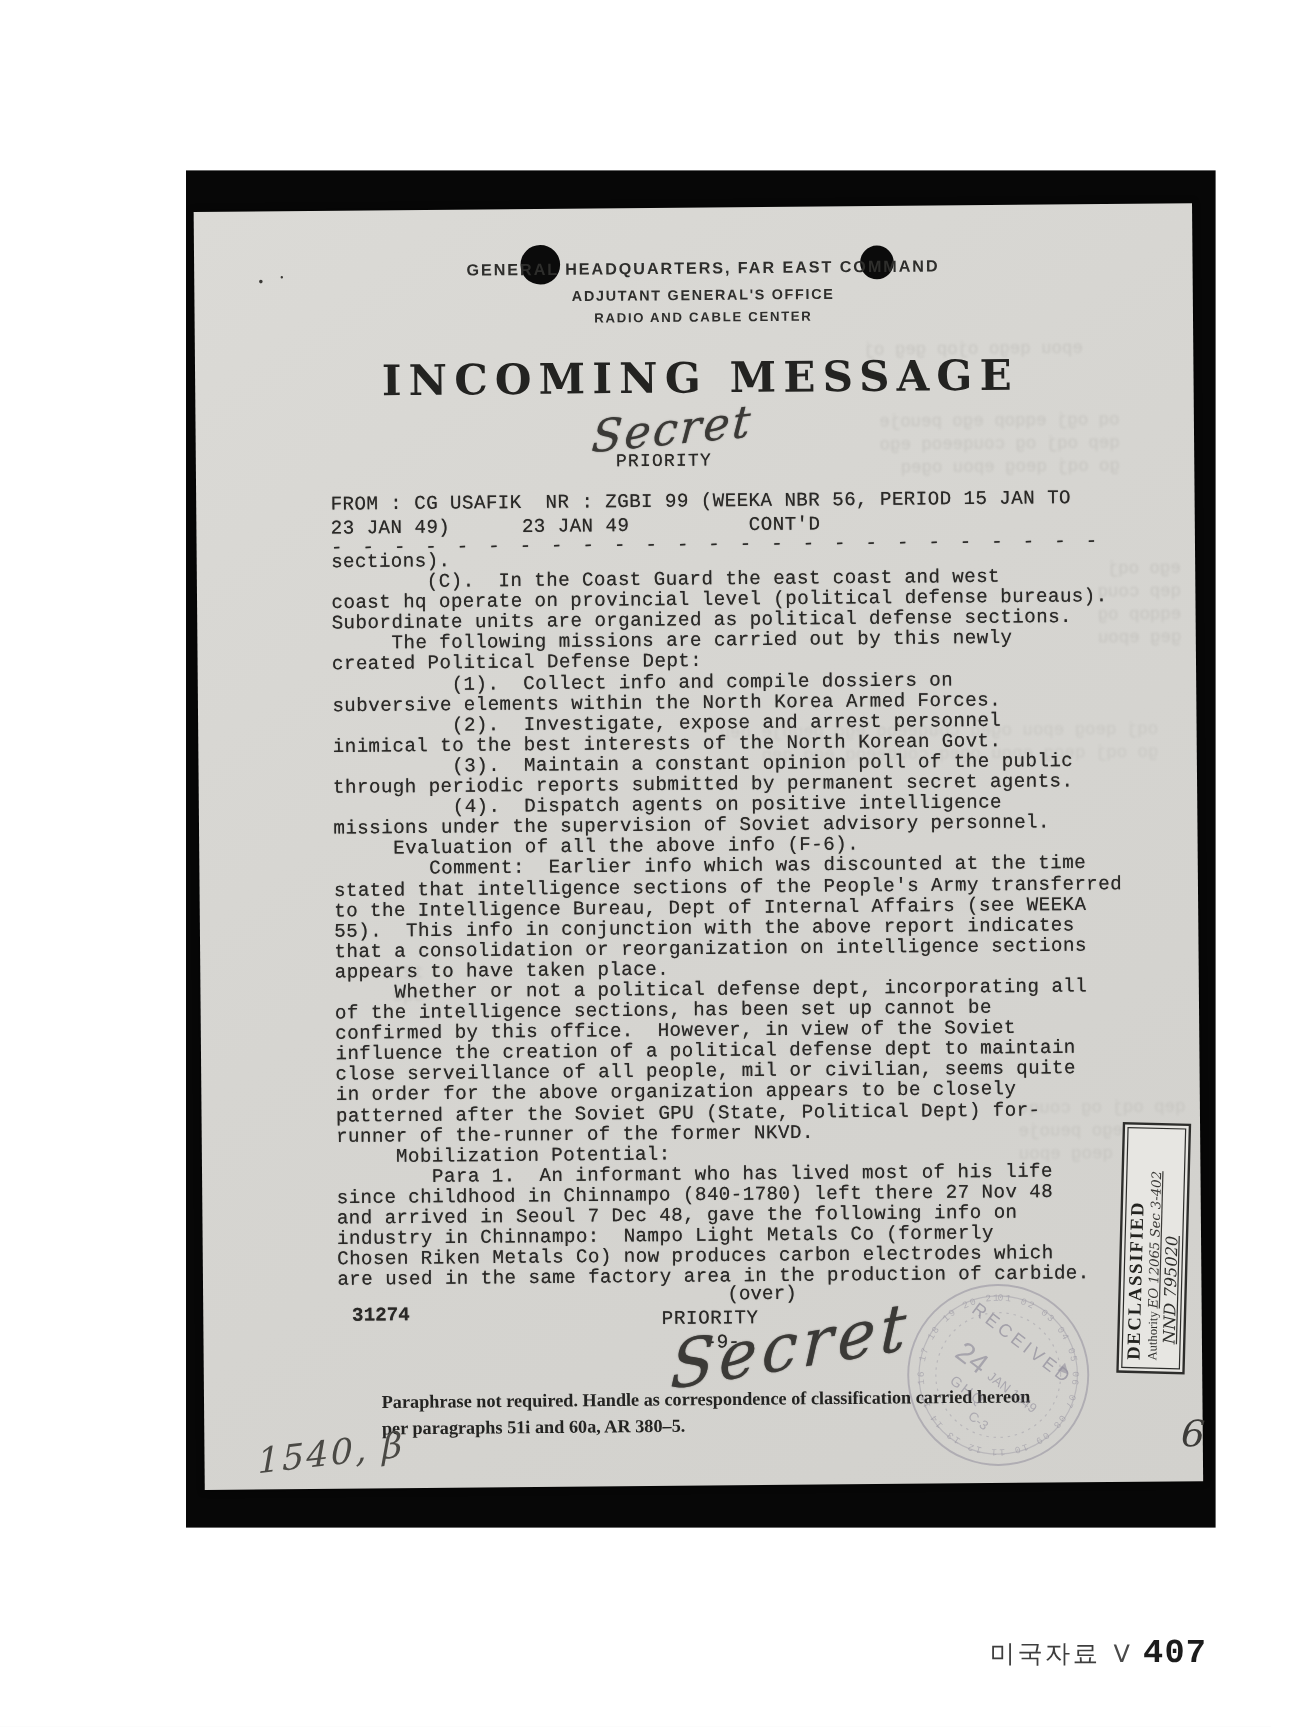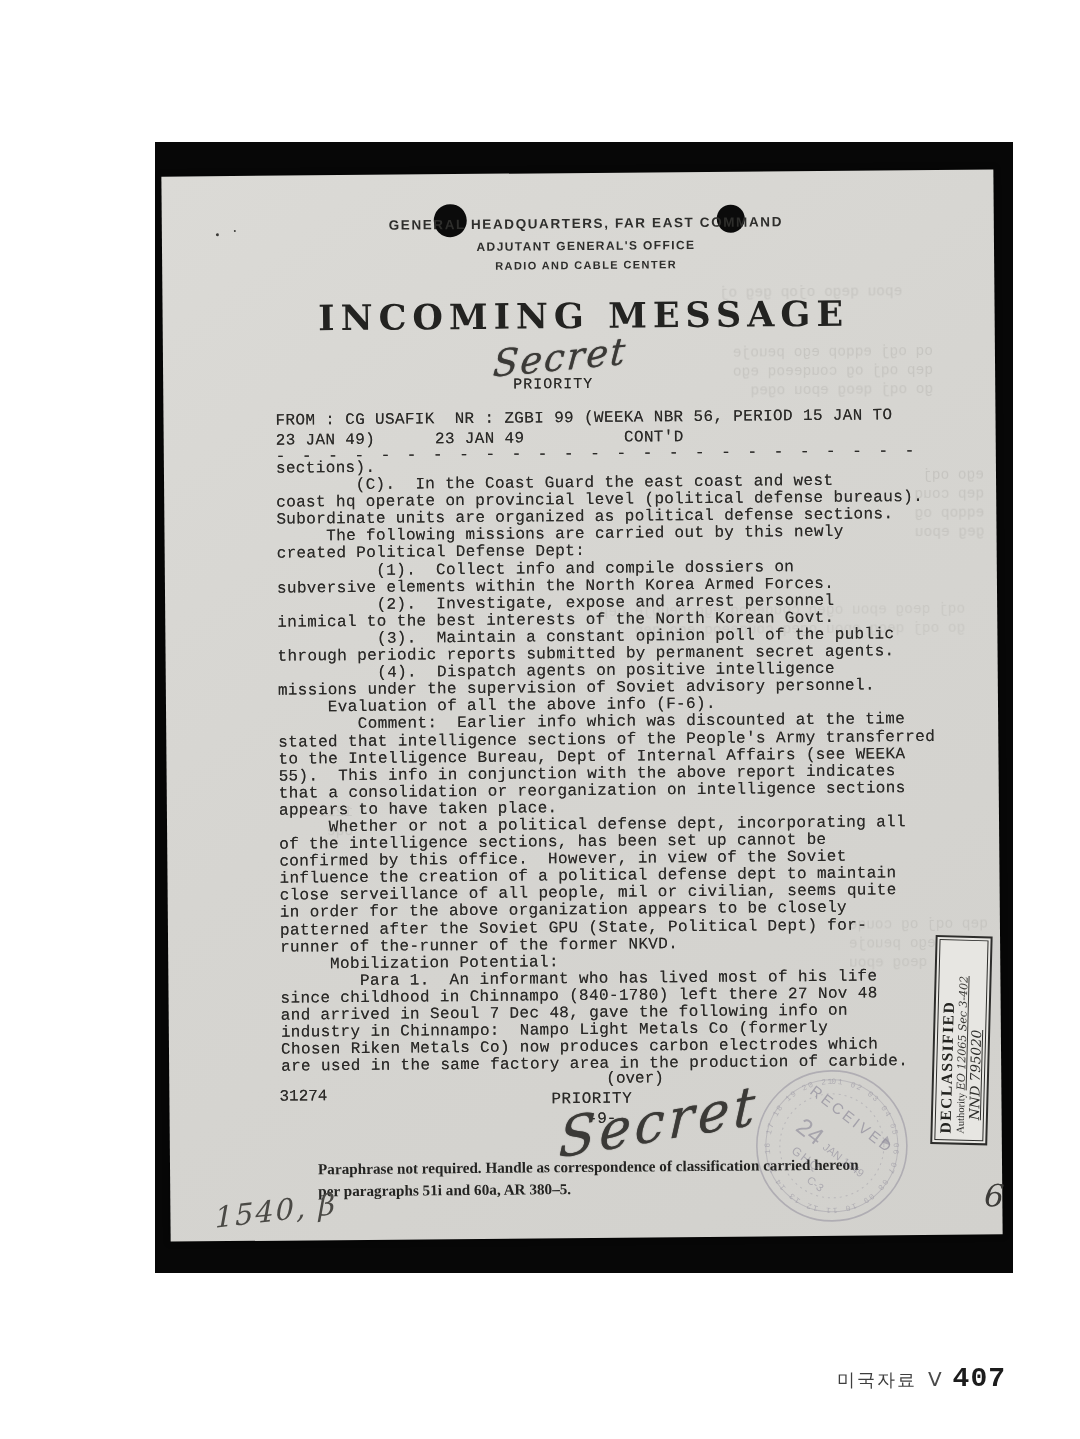--- a/index.html
+++ b/index.html
@@ -22,21 +22,21 @@
   
   .typed{font-family:"Liberation Mono",monospace;color:#2a2927;
          text-shadow:0 0 0.6px rgba(42,41,39,0.7);}
   .fromblk{position:absolute;left:112px;top:236px;font-size:16px;line-height:19.5px;
            letter-spacing:0.35px;white-space:pre;}
   .dashrow{position:absolute;left:112px;top:272px;width:648px;overflow:hidden;
            font-size:16px;letter-spacing:3.5px;white-space:nowrap;}
   .bodyblk{position:absolute;left:112px;top:285px;font-size:16px;line-height:17.1px;
            letter-spacing:0.35px;white-space:pre;margin:0;}
   .overnote{position:absolute;left:437px;top:897px;font-size:16px;}
-  .serial{position:absolute;left:110px;top:912px;font-size:16px;}
+  .serial{position:absolute;left:124px;top:912px;font-size:16px;font-weight:bold;}
   .priotop{position:absolute;left:350px;top:203px;font-size:15px;letter-spacing:1px;}
   .priobot{position:absolute;left:382px;top:917px;font-size:16px;letter-spacing:0.5px;}
   .pagenum{position:absolute;left:418px;top:937px;font-size:16px;}
   
   .script{font-family:"DejaVu Serif",serif;font-style:italic;color:#3b3a37;}
   .secret-top{position:absolute;left:330px;top:163px;font-size:37px;
               transform:rotate(-5deg) skewX(-10deg);letter-spacing:2px;
               text-shadow:0 0 1px rgba(50,48,45,0.8);}
   .secret-bot{position:absolute;left:388px;top:918px;font-size:54px;
               transform:rotate(-9deg) skewX(-12deg);letter-spacing:4px;
@@ -77,21 +77,21 @@
          line-height:19px;white-space:pre-line;}
   .g1{left:300px;top:172px;width:470px;}
   .g2{left:410px;top:112px;width:330px;}
   .g3{left:580px;top:296px;width:240px;}
   .g4{left:200px;top:430px;width:600px;opacity:0.09;}
   .g5{left:540px;top:745px;width:280px;opacity:0.10;}
   .g6{left:56px;top:628px;width:130px;opacity:0.11;}
   
   .caption{position:absolute;right:74px;top:1363px;display:flex;align-items:baseline;gap:11px;
            font-family:"DejaVu Sans",sans-serif;}
-  .cap-series{font-size:18px;color:#3e3e3e;letter-spacing:2px;}
+  .cap-series{font-size:21px;color:#3e3e3e;letter-spacing:2px;}
   .cap-vol{font-size:20px;color:#4a4a4a;}
   .cap-num{font-size:28px;font-weight:bold;color:#1c1c1c;letter-spacing:1px;font-family:Liberation Mono, monospace;}
 </style>
 </head>
 <body>
 
 <div class="page">
   <div class="scan">
     <div class="paper">
 

